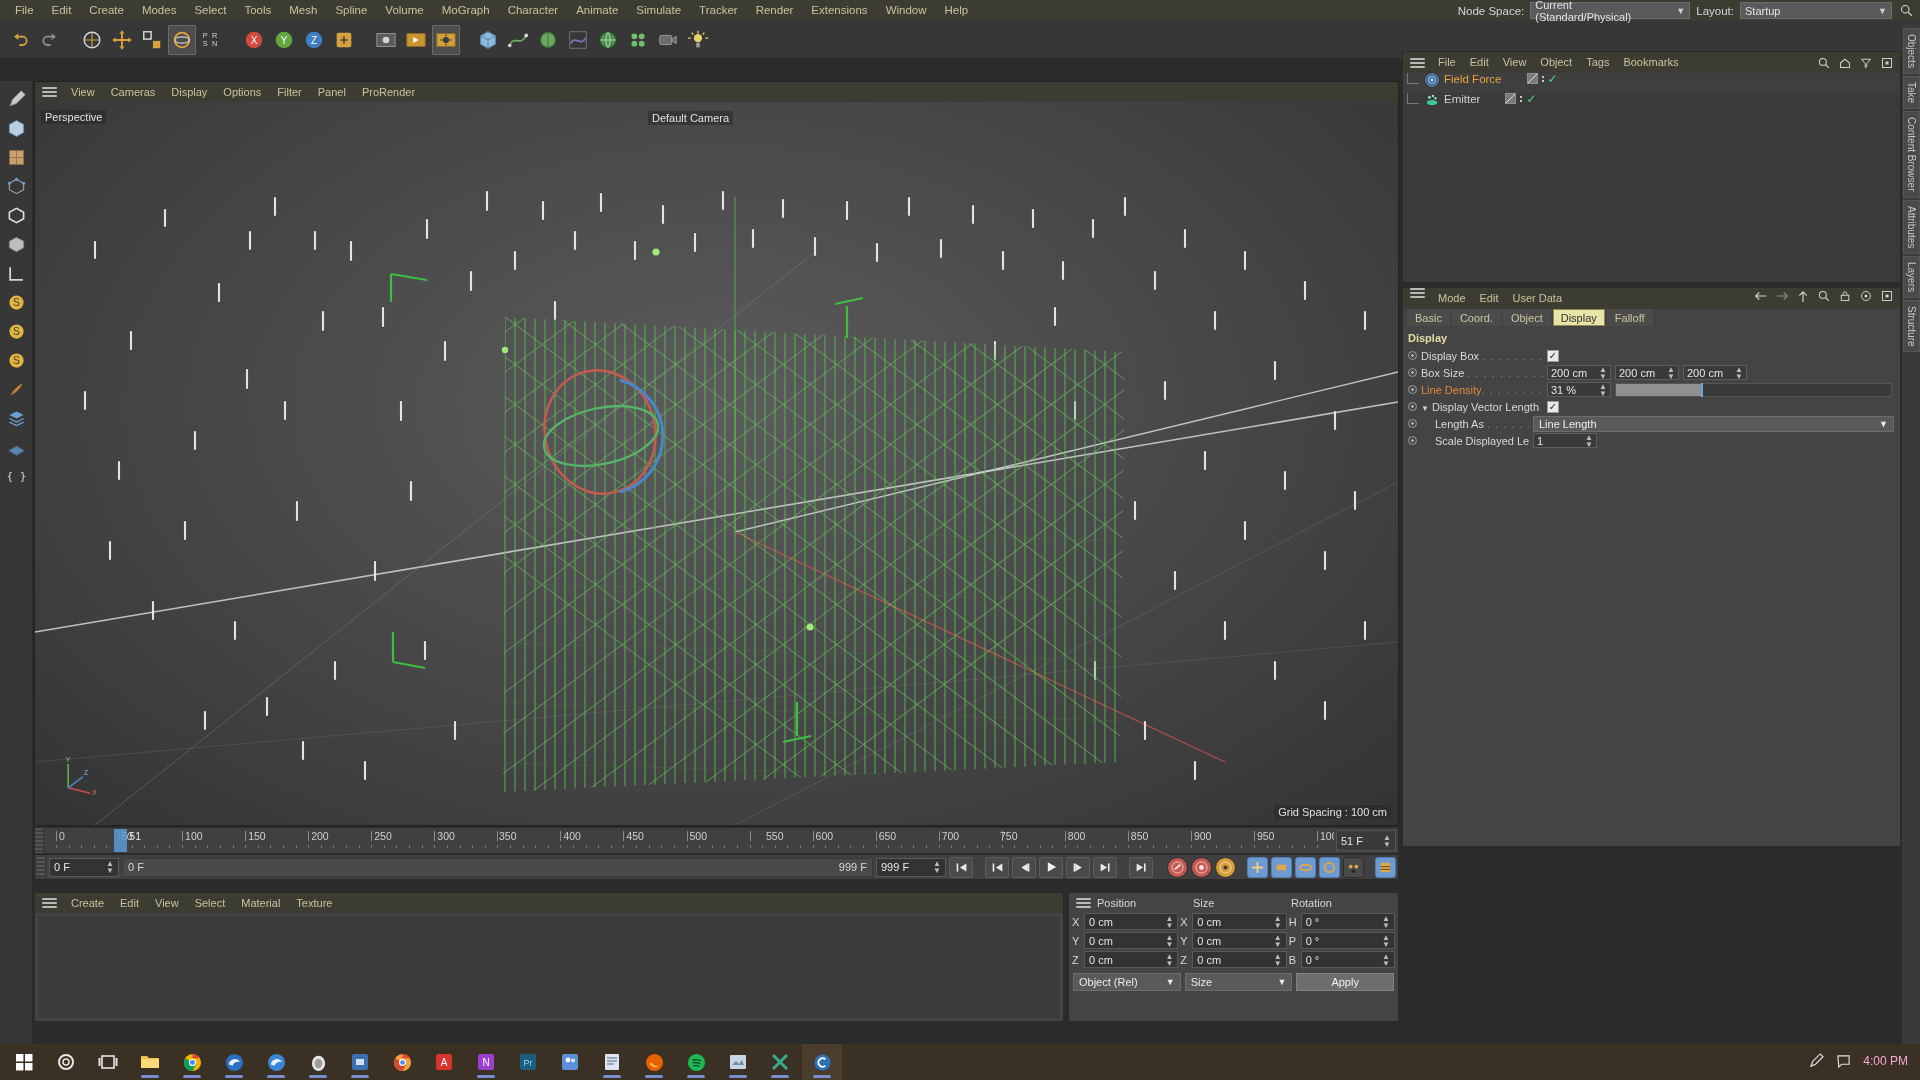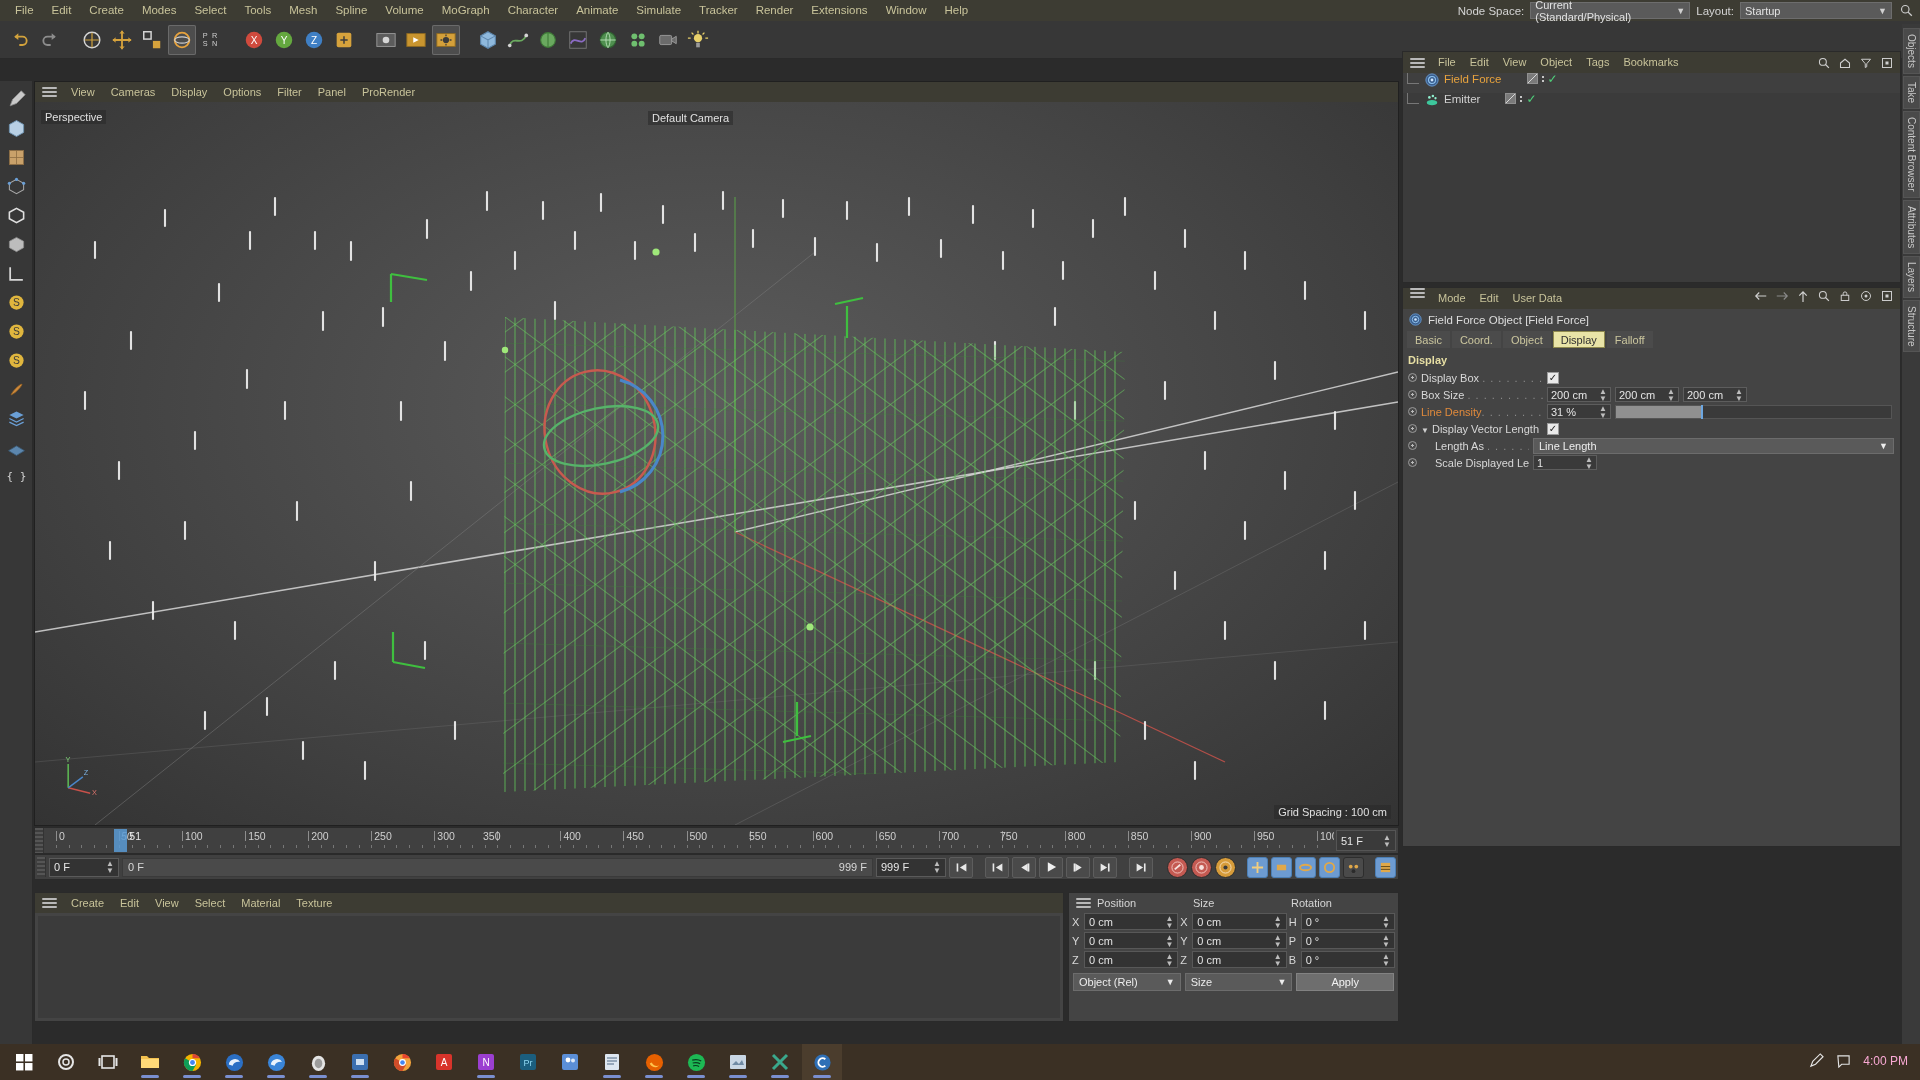--- a/index.html
+++ b/index.html
@@ -840,29 +840,29 @@
         <div class="tlabel" style="left: 141.1px;">100</div>
         <div class="tick" style="left: 201.15px;"></div>
         <div class="tlabel" style="left: 204.15px;">150</div>
         <div class="tick" style="left: 264.2px;"></div>
         <div class="tlabel" style="left: 267.2px;">200</div>
         <div class="tick" style="left: 327.25px;"></div>
         <div class="tlabel" style="left: 330.25px;">250</div>
         <div class="tick" style="left: 390.3px;"></div>
         <div class="tlabel" style="left: 393.3px;">300</div>
         <div class="tick" style="left: 453.35px;"></div>
-        <div class="tlabel" style="left: 439px;">350</div>
+        <div class="tlabel" style="left: 455px;">350</div>
         <div class="tick" style="left: 516.4px;"></div>
         <div class="tlabel" style="left: 519.4px;">400</div>
         <div class="tick" style="left: 579.45px;"></div>
         <div class="tlabel" style="left: 582.45px;">450</div>
         <div class="tick" style="left: 642.5px;"></div>
         <div class="tlabel" style="left: 645.5px;">500</div>
         <div class="tick" style="left: 705.55px;"></div>
-        <div class="tlabel" style="left: 674px; padding-left: 31px;">550</div>
+        <div class="tlabel" style="left: 691px; padding-left: 31px;">550</div>
         <div class="tick" style="left: 768.6px;"></div>
         <div class="tlabel" style="left: 771.6px;">600</div>
         <div class="tick" style="left: 831.65px;"></div>
         <div class="tlabel" style="left: 834.65px;">650</div>
         <div class="tick" style="left: 894.7px;"></div>
         <div class="tlabel" style="left: 897.7px;">700</div>
         <div class="tick" style="left: 957.75px;"></div>
         <div class="tlabel" style="left: 956px; text-align: right;">750</div>
         <div class="tick" style="left: 1020.8px;"></div>
         <div class="tlabel" style="left: 1023.8px;">800</div>
@@ -1323,30 +1323,20 @@
         </span>
         <span class="icon-btn">
           <svg width="12" height="12" viewBox="0 0 16 16">
               <rect x="2" y="2" width="12" height="12" fill="none" stroke="#cfcfcf" stroke-width="1.3"></rect>
               <rect x="6" y="6" width="4" height="4" fill="#cfcfcf"></rect>
             </svg>
         </span>
       </div>
     </div>
 
-    <div class="am-obj">
-      <span>
-        <svg width="13" height="13" viewBox="0 0 16 16">
-            <circle cx="8" cy="8" r="7" fill="#3b5f8f" stroke="#6ba0d8"></circle>
-            <circle cx="8" cy="8" r="4" fill="none" stroke="#8fc4f0" stroke-width="1.2"></circle>
-            <circle cx="8" cy="8" r="1.6" fill="#d0e7ff"></circle>
-          </svg>
-      </span>
-      <span>Field Force Object [Field Force]</span>
-    </div>
 
     <div class="am-tabs">
       <div class="am-tab">Basic</div>
       <div class="am-tab">Coord.</div>
       <div class="am-tab">Object</div>
       <div class="am-tab active">Display</div>
       <div class="am-tab">Falloff</div>
     </div>
 
     <div class="am-body">

